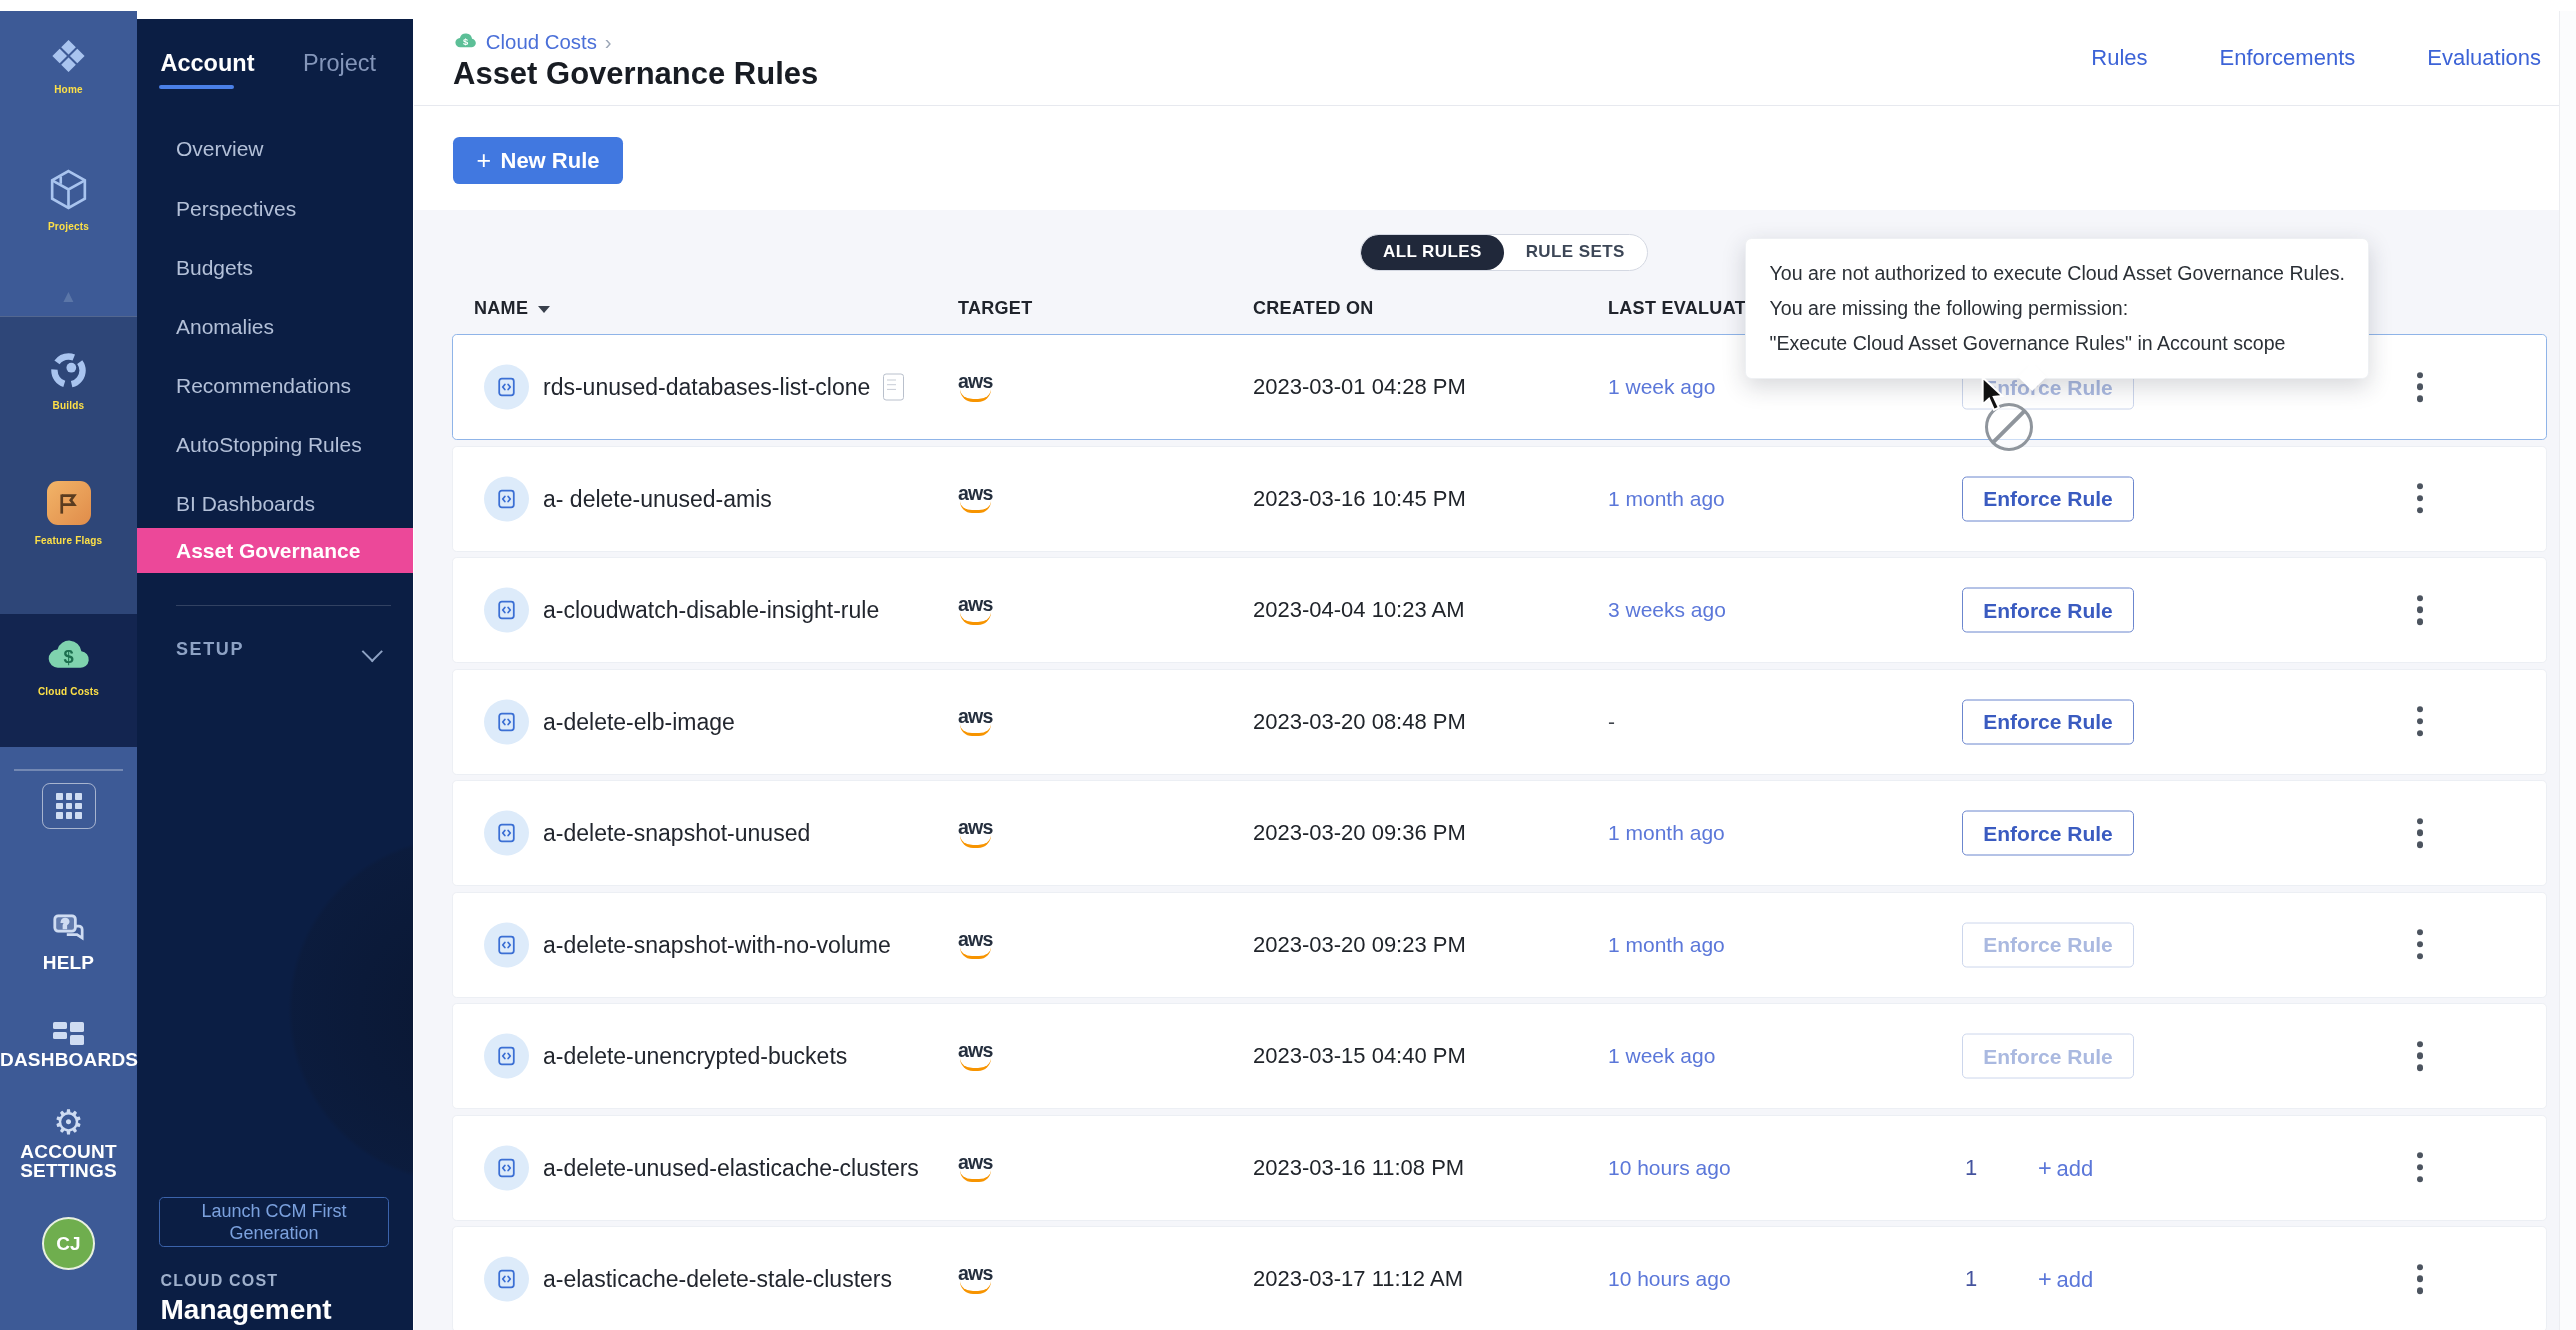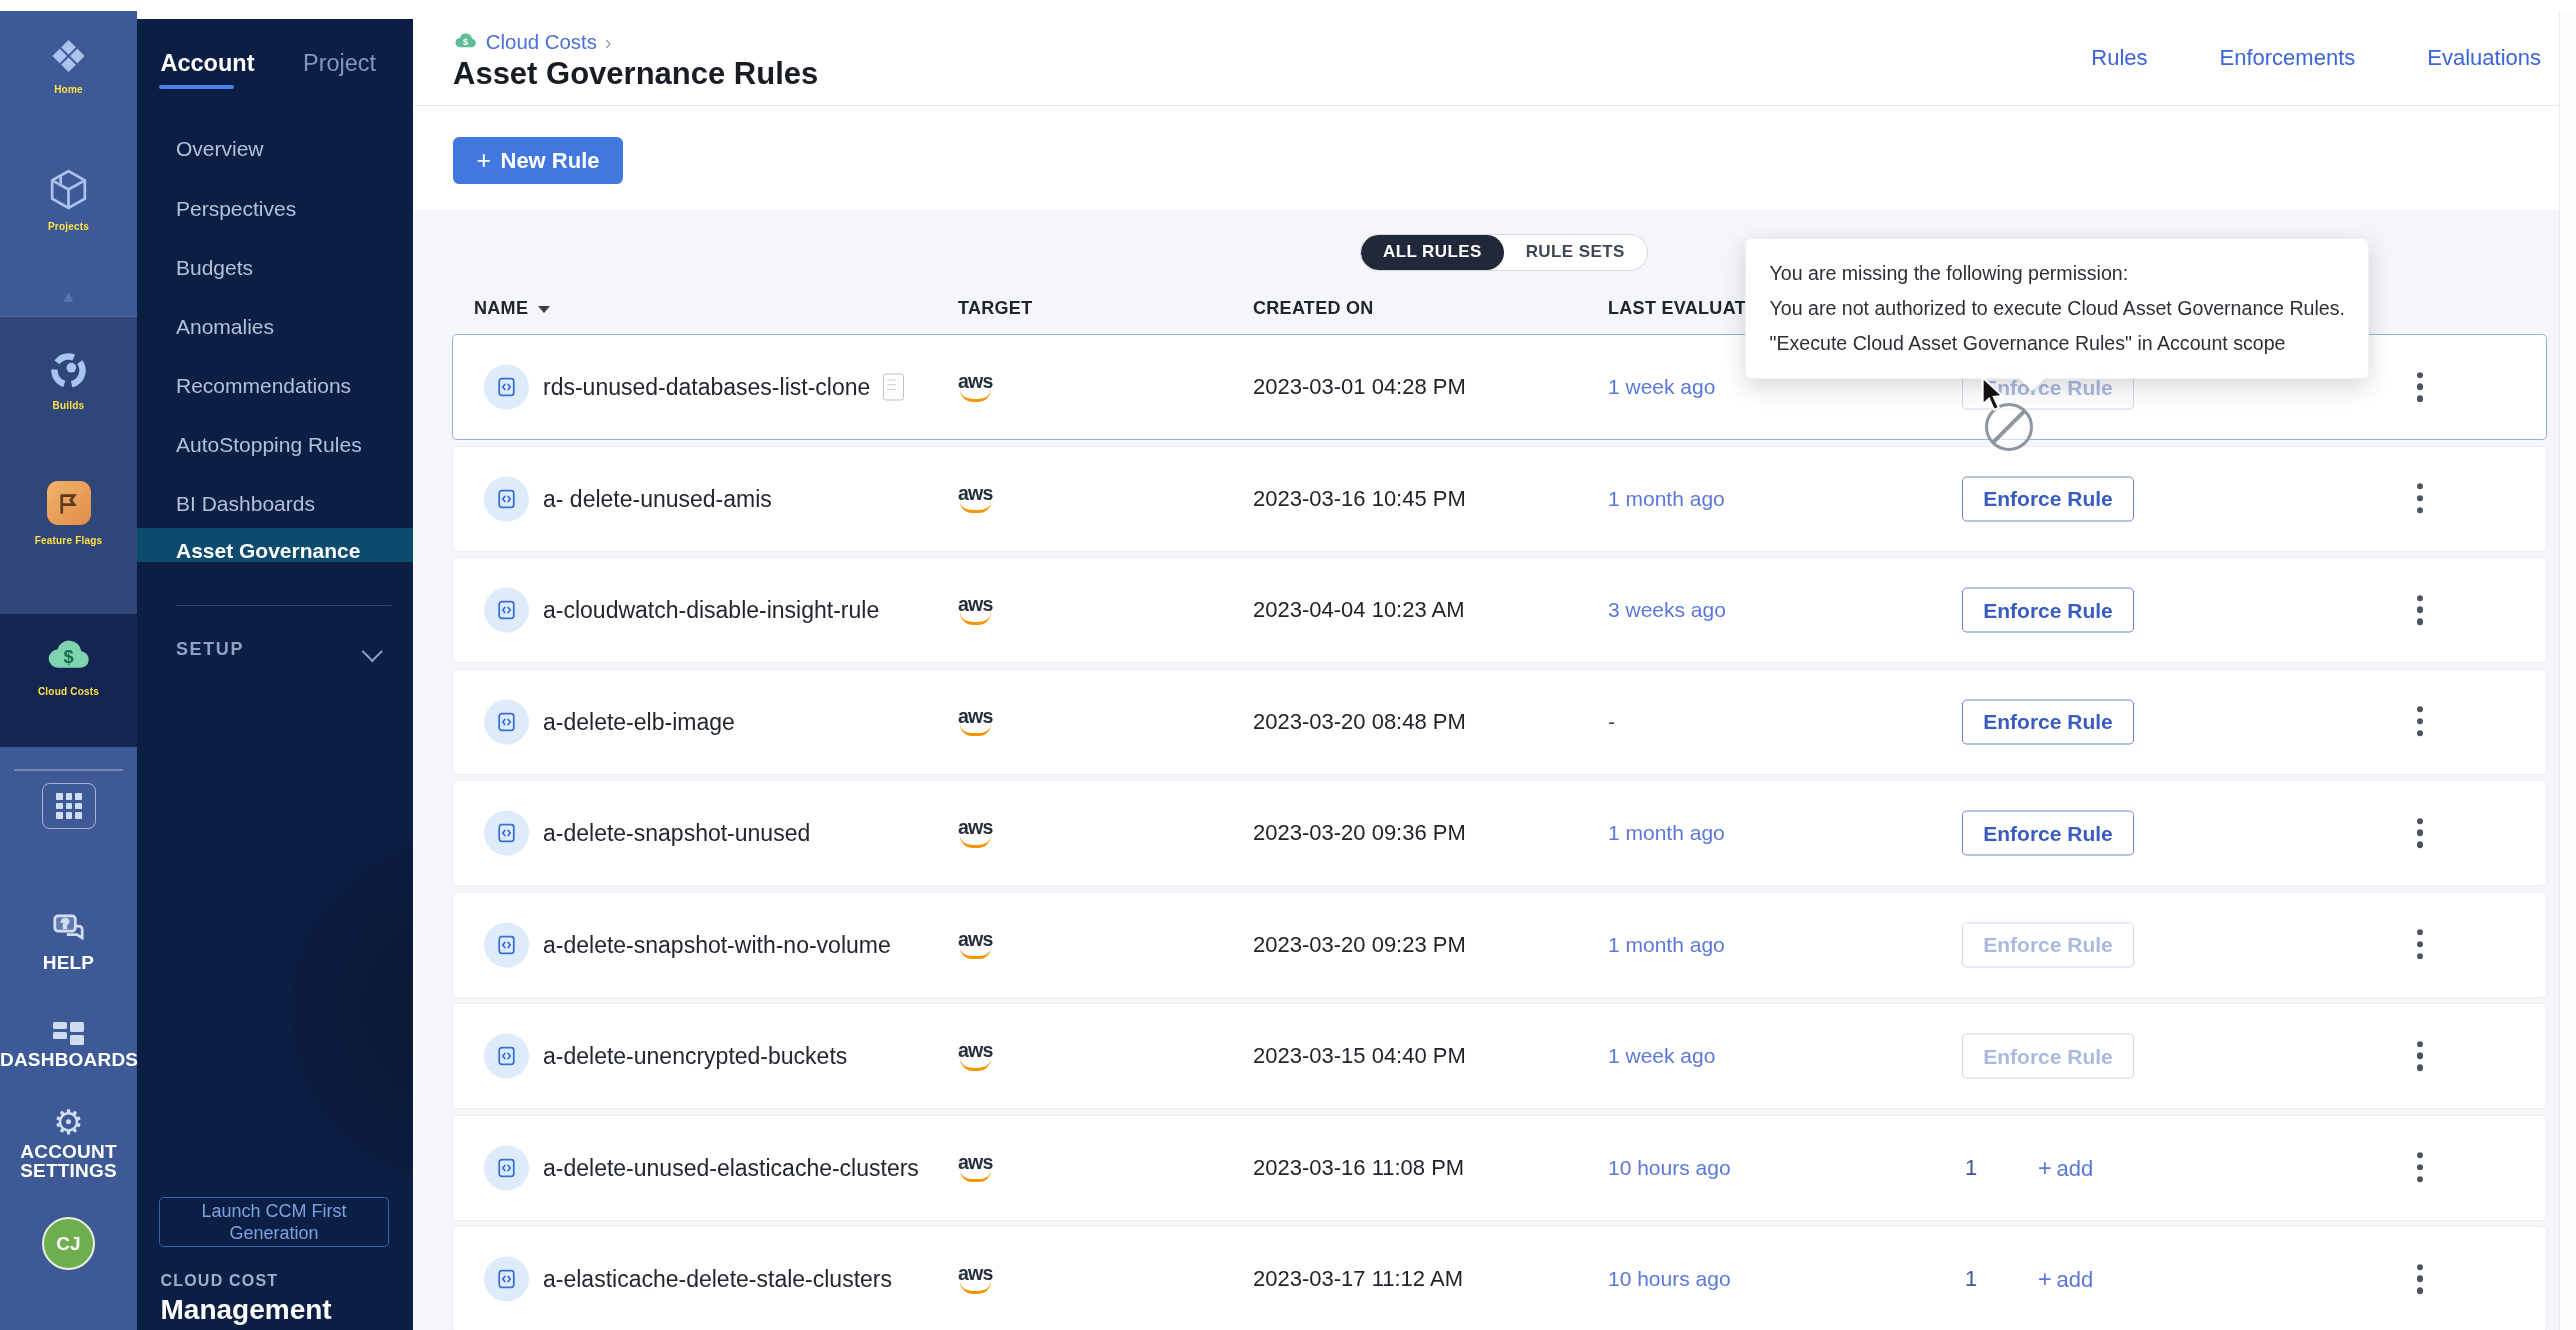--- a/index.html
+++ b/index.html
@@ -31,21 +31,21 @@
   .ff-tile{display:inline-flex;width:44px;height:44px;border-radius:11px;background:linear-gradient(135deg,#f2b468,#e08c4a);align-items:center;justify-content:center;}
 
   
   .sidenav{position:absolute;left:137px;top:11px;width:276px;height:1320px;background:#0b1e44;z-index:4;overflow:hidden;margin-top:8px;}
   .watermark{position:absolute;left:90px;bottom:94px;width:470px;height:470px;border-radius:50%;background:radial-gradient(closest-side,rgba(10,22,48,.85),rgba(12,26,55,.55) 72%,rgba(12,26,55,0) 74%);}
   .tab{position:absolute;top:31px;font-size:23.5px;cursor:pointer;}
   .tab.account{left:23.5px;color:#ffffff;font-weight:600;}
   .tab.project{left:166px;color:#8496ba;}
   .tab-underline{position:absolute;left:22px;top:66px;width:75px;height:3.9px;background:#4a80e8;border-radius:2.3px;}
   .snav-item{position:absolute;left:0;width:276px;padding-left:39px;box-sizing:border-box;font-size:21px;color:#b3c0d8;line-height:31px;cursor:pointer;white-space:nowrap;}
-  .snav-item.active{background:#0c4a6e;color:#ffffff;font-weight:600;height:34px;line-height:45px;}
+  .snav-item.active{background:#ec4899;color:#ffffff;font-weight:600;height:45px;line-height:45px;}
   .snav-divider{position:absolute;top:586px;left:39px;width:215px;height:0.8px;background:rgba(255,255,255,.16);}
   .setup{position:absolute;top:620px;left:39px;font-size:18px;font-weight:700;letter-spacing:1.6px;color:#8ea2c4;cursor:pointer;}
   .setup-chev{position:absolute;top:625px;right:34px;width:12.5px;height:12.5px;border-right:2.3px solid #8ea2c4;border-bottom:2.3px solid #8ea2c4;transform:rotate(45deg);cursor:pointer;}
   .launch-btn{position:absolute;left:22px;top:1178px;width:230px;height:50px;border:1.6px solid #3b63ab;border-radius:4.7px;background:transparent;color:#7ba1de;font-size:18px;line-height:22px;text-align:center;cursor:pointer;font-family:inherit;}
   .prod-line1{position:absolute;left:23.5px;top:1253px;font-size:16px;font-weight:700;letter-spacing:1.2px;color:#9fb0cc;}
   .prod-line2{position:absolute;left:23.5px;top:1275px;font-size:28px;font-weight:700;color:#ffffff;}
 
   
   .main{position:absolute;left:414px;top:11px;width:2162px;height:1320px;background:#f5f6fa;}
   .mheader{position:absolute;top:0;left:0;width:100%;height:94px;background:#ffffff;border-bottom:0.8px solid #e7e9ef;}
@@ -493,22 +493,22 @@
               <i></i>
               <i></i>
               <i></i>
             </span>
           </div>
         </div>
     </div>
   </div>
 
   <div class="tooltip">
+    <div>You are not authorized to execute Cloud Asset Governance Rules.</div>
     <div>You are missing the following permission:</div>
-    <div>You are not authorized to execute Cloud Asset Governance Rules.</div>
     <div>"Execute Cloud Asset Governance Rules" in Account scope</div>
   </div>
 
   <div class="cursor">
     <svg width="34" height="41" viewBox="0 0 24 28">
         <path d="M4 2l14 13-6.2.6 3.6 7.6-3.4 1.6-3.5-7.8L4 21z" fill="#111" stroke="#fff" stroke-width="1.4"></path>
       </svg>
   </div>
   <div class="no-allowed"></div>
 

